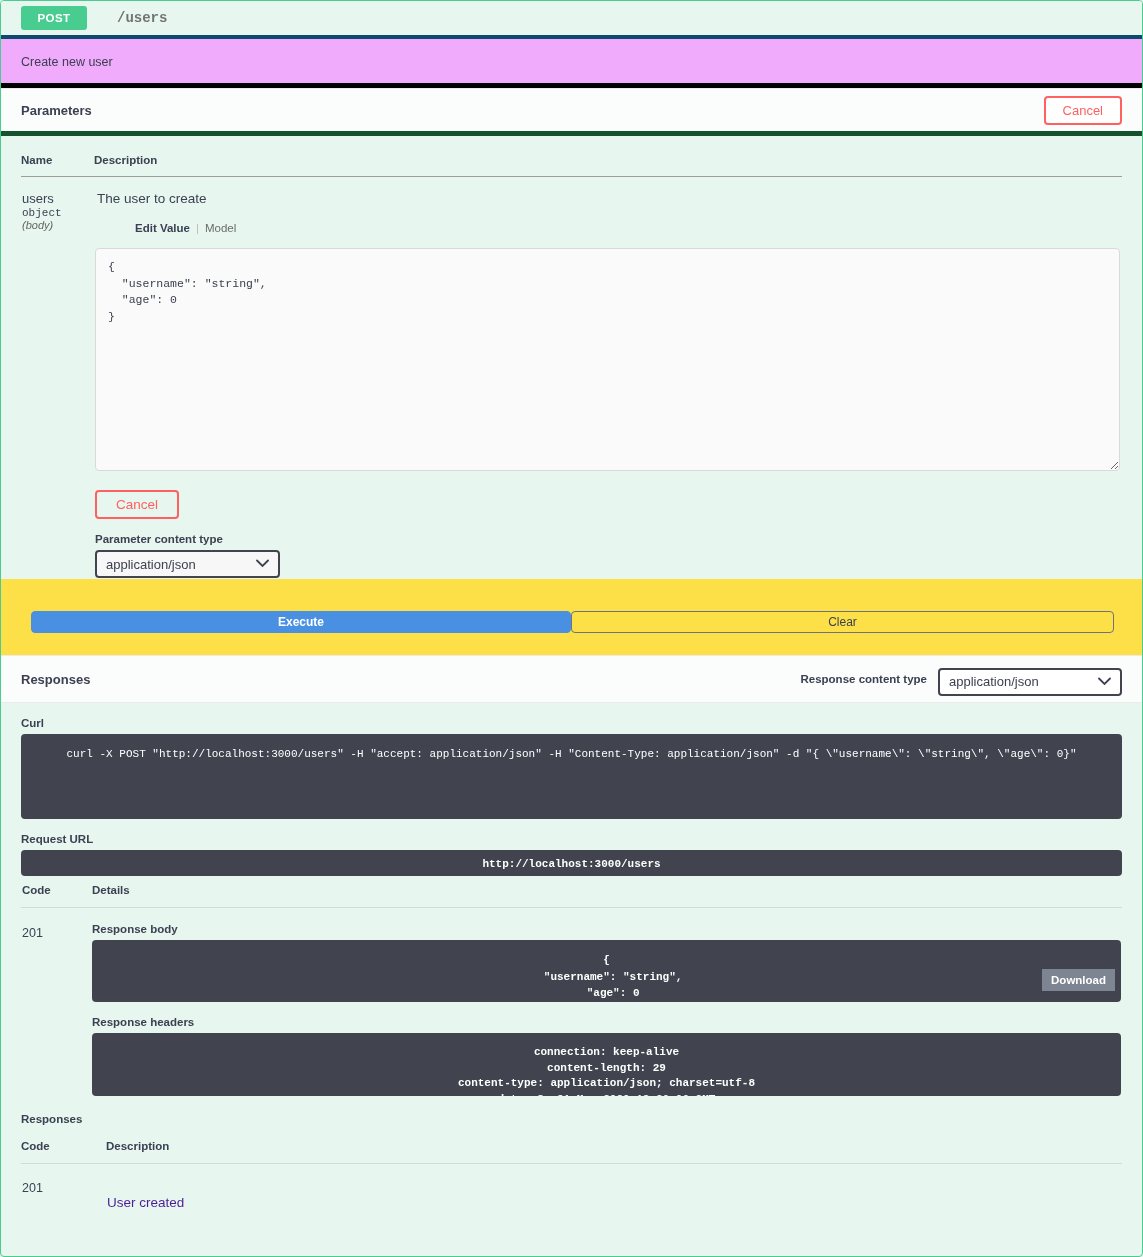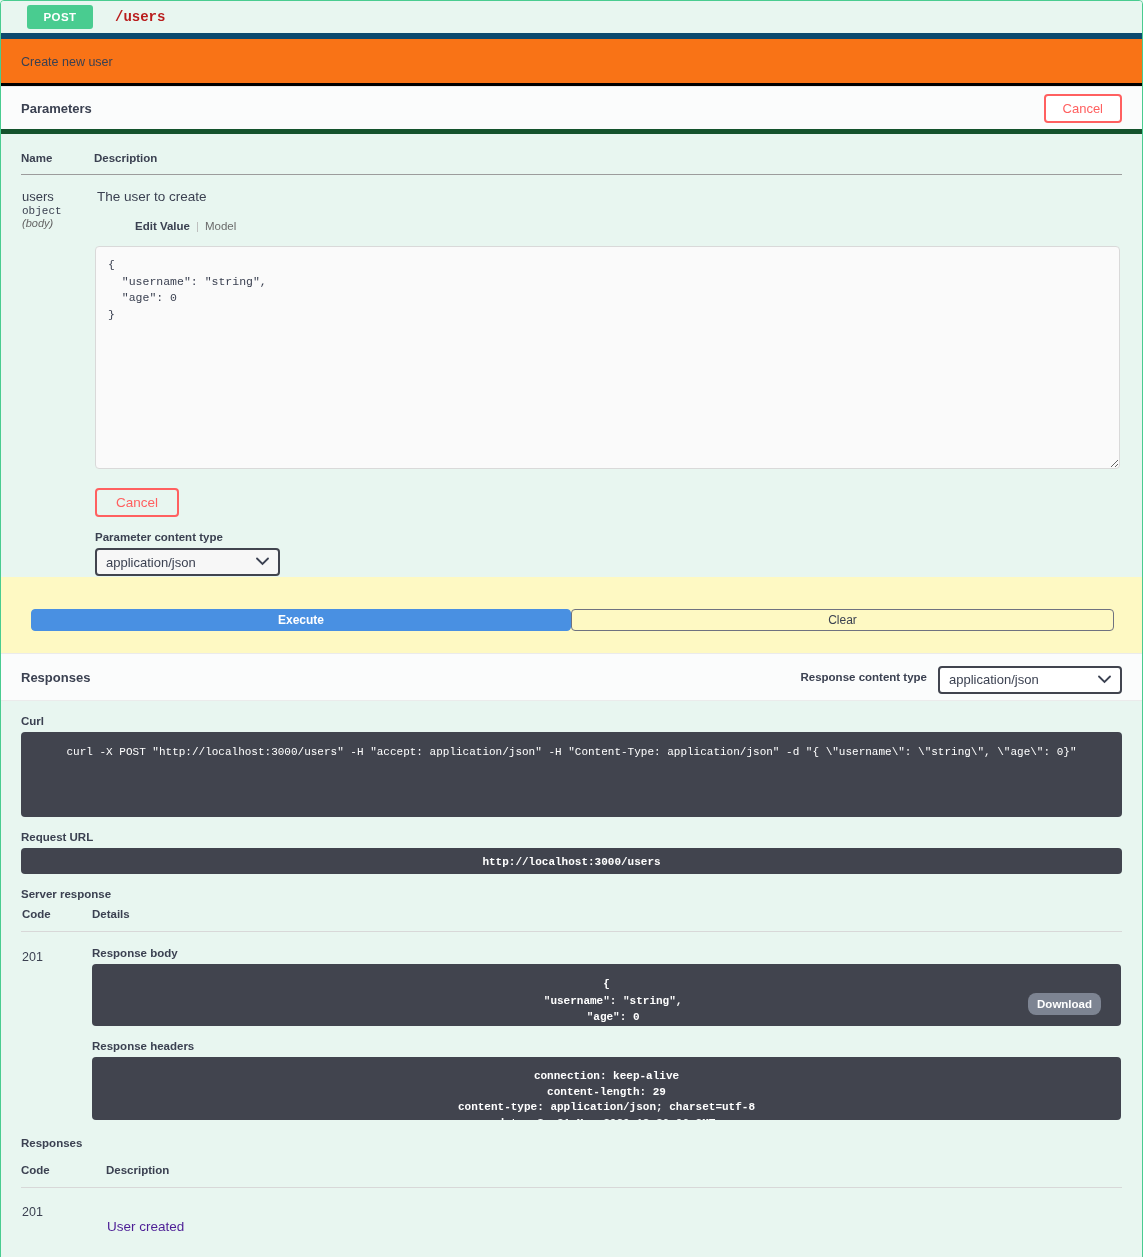--- a/index.html
+++ b/index.html
@@ -17,51 +17,51 @@
     background: #e8f6f0;
     border: 1px solid #49cc90;
     border-radius: 4px;
     overflow: hidden;
   }
   
   .op-summary {
     display: flex;
     align-items: center;
     height: 38px;
-    padding: 0 10px 0 26px;
+    padding: 0 10px 0 20px;
     background: #e8f6f0;
-    border-bottom: 6px solid #0c4a6e;
+    border-bottom: 4px solid #0c4a6e;
   }
   .method {
     display: inline-flex;
     align-items: center;
     justify-content: center;
     width: 66px; height: 24px;
     background: #49cc90;
     color: #fff;
     font-size: 11.5px;
     font-weight: bold;
     font-family: "Liberation Sans", sans-serif;
     border-radius: 3px;
     letter-spacing: .4px;
   }
   .op-path {
-    margin-left: 22px;
+    margin-left: 30px;
     font-family: "Liberation Mono", monospace;
     font-size: 14px;
     font-weight: bold;
-    color: #b91c1c;
+    color: #737373;
   }
   
   .op-desc {
     padding: 16px 20px 14px 20px;
     font-size: 12.5px;
     color: #3b4151;
-    background: #f97316;
-    border-bottom: 3px solid #000000;
+    background: #f0abfc;
+    border-bottom: 5px solid #000000;
   }
   
   .sec-head {
     display: flex;
     align-items: center;
     justify-content: space-between;
     height: 48px;
     padding: 0 20px;
     background: #fbfcfc;
     border-top: 1px solid #ebebeb;
@@ -138,21 +138,21 @@
     font-family: "Liberation Sans", sans-serif;
     font-size: 13px;
     color: #3b4151;
     cursor: pointer;
   }
   .select-wrap .chev {
     position: absolute; right: 11px; top: 9px;
     pointer-events: none;
   }
   
-  .exec-row { display: flex; padding: 32px 30px 22px 30px; background: #fef9c3; }
+  .exec-row { display: flex; padding: 32px 30px 22px 30px; background: #fde047; }
   .btn-execute {
     flex: 0 0 540px; height: 22px;
     background: #4990e2;
     border: 1px solid #4990e2;
     border-radius: 4px;
     color: #fff;
     font-family: "Liberation Sans", sans-serif;
     font-size: 12px;
     font-weight: bold;
     cursor: pointer;
@@ -212,23 +212,23 @@
   table.resp-table th {
     text-align: left; font-size: 11.5px; font-weight: bold; color: #3b4151;
     padding-bottom: 11px; border-bottom: 1px solid #d8d8d8;
   }
   table.resp-table th.c-code { width: 70px; }
   table.resp-table td { vertical-align: top; padding-top: 15px; }
   .code-val { font-size: 12.5px; color: #3b4151; }
   .rb-wrap { position: relative; }
   pre.respbody { height: 62px; font-weight: bold; }
   .btn-download {
-    position: absolute; right: 20px; bottom: 11px;
+    position: absolute; right: 6px; bottom: 11px;
     background: #7d8492; color: #fff;
-    border: none; border-radius: 8px;
+    border: none; border-radius: 0;
     padding: 5px 9px;
     font-family: "Liberation Sans", sans-serif;
     font-size: 11.5px; font-weight: bold;
     cursor: pointer;
   }
   pre.respheaders { height: 63px; font-weight: bold; line-height: 1.42; }
   .mt14 { margin-top: 14px; }
   
   .bottom-resp { padding: 16px 20px 30px 20px; background: #e8f6f0; }
   table.doc-table { width: 100%; border-collapse: collapse; }
@@ -319,21 +319,20 @@
     </span>
   </div>
 
   <div class="live">
     <div class="blk-label">Curl</div>
     <pre class="code curl">curl -X POST "http://localhost:3000/users" -H "accept: application/json" -H "Content-Type: application/json" -d "{ \"username\": \"string\", \"age\": 0}"</pre>
 
     <div class="blk-label mt14">Request URL</div>
     <pre class="code requrl">http://localhost:3000/users</pre>
 
-    <div class="srv-resp">Server response</div>
 
     <table class="resp-table">
       <thead>
         <tr>
           <th class="c-code">Code</th>
           <th>Details</th>
         </tr>
       </thead>
       <tbody>
         <tr>

